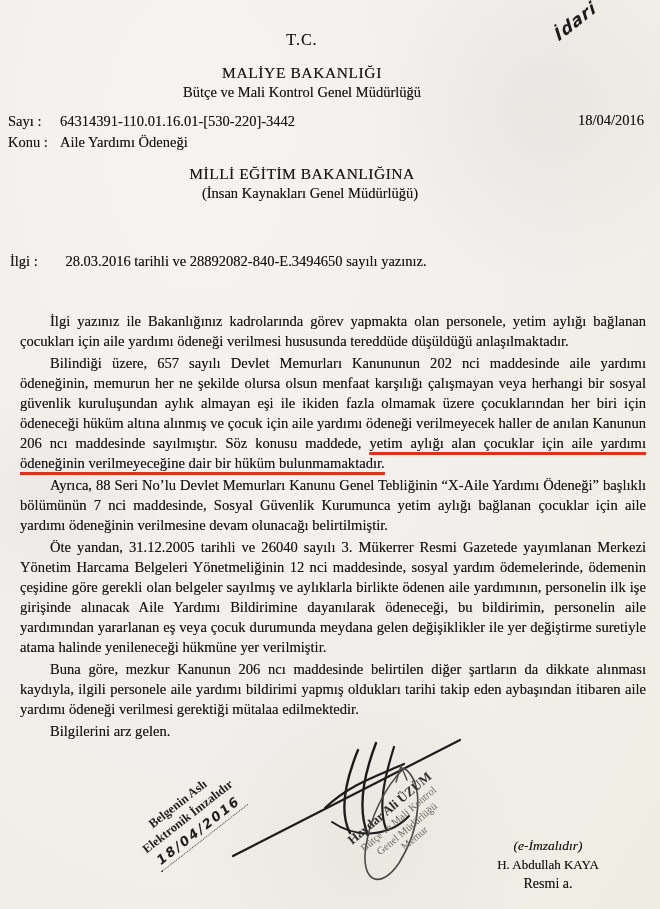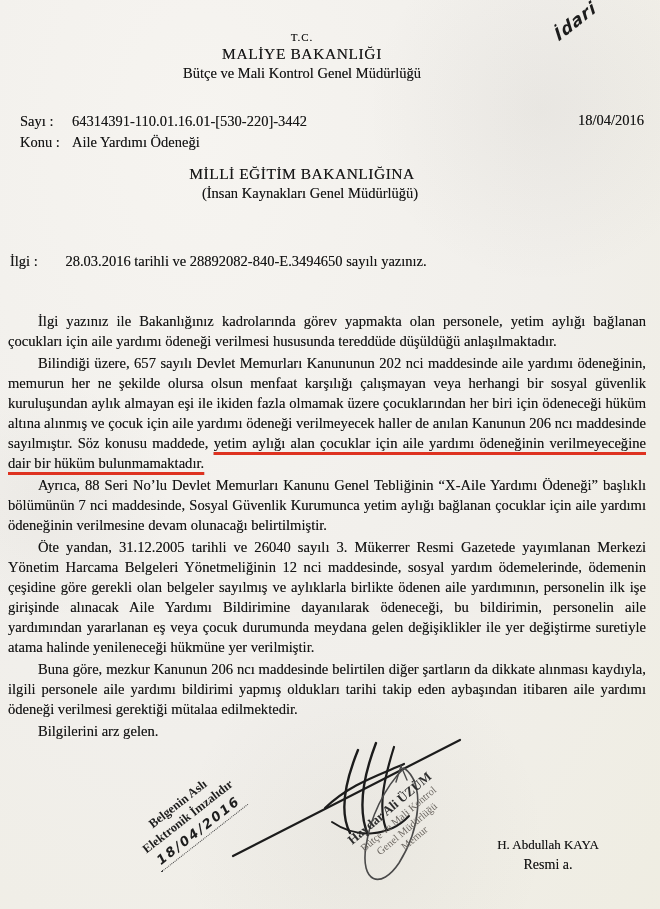--- a/index.html
+++ b/index.html
@@ -23,55 +23,55 @@
     background:
       radial-gradient(circle at 82% 12%, rgba(120,115,105,.07), transparent 18%),
       radial-gradient(circle at 8% 55%, rgba(120,115,105,.06), transparent 15%),
       radial-gradient(circle at 55% 92%, rgba(120,115,105,.06), transparent 20%);
   }
 
   .ink{color:#161616;text-shadow:0 0 .45px rgba(20,20,20,.55);}
 
   
   .letterhead{position:absolute;top:30px;left:0;width:604px;text-align:center;line-height:1.3;}
-  .lh-tc{font-size:11px;letter-spacing:1px;}
-  .lh-ministry{font-size:15.5px;letter-spacing:.6px;}
+  .lh-tc{font-size:16px;letter-spacing:1px;}
+  .lh-ministry{font-size:15.5px;letter-spacing:.6px;margin-top:12px;}
   .lh-directorate{font-size:14.5px;}
 
   
   .hand-note{
     position:absolute;top:26px;left:556px;
     transform:rotate(-38deg) skewX(-10deg);
     transform-origin:left center;
     font-family:"DejaVu Sans",sans-serif;
     font-style:italic;font-weight:bold;font-size:17px;color:#1c1c1c;
     letter-spacing:1px;
   }
 
   
   .meta{position:absolute;top:111px;left:8px;font-size:14.5px;line-height:1.42;}
-  .meta-row{display:flex;margin-left:12px;}
+  .meta-row{display:flex;}
   .doc-label{display:inline-block;min-width:52px;}
   .doc-date{position:absolute;top:112px;right:16px;font-size:14.5px;}
 
   
   .addressee{position:absolute;top:164px;left:0;width:604px;text-align:center;line-height:1.32;}
   .addr-1{font-size:15.5px;letter-spacing:.5px;}
   .addr-2{font-size:14.5px;margin-left:16px;}
 
   
   .reference{position:absolute;top:253px;left:10px;font-size:14.5px;}
   .reference .ref-text{margin-left:24px;}
 
   
   .body-text{
     position:absolute;top:311px;left:8px;right:14px;
     font-size:14.6px;line-height:20px;text-align:justify;
   }
-  .body-text p{margin:0 0 2px 0;text-indent:30px;}
+  .body-text p{margin:0 0 2px 12px;text-indent:30px;}
   .red-underline{
     text-decoration:underline;
     text-decoration-color:#de3220;
     text-decoration-thickness:2.6px;
     text-underline-offset:4px;
     text-decoration-skip-ink:none;
   }
 
   
   .stamp-left{
@@ -165,16 +165,17 @@
   </svg>
 
   <div class="stamp-right">
     <div class="sr-name">Haydar Ali ÜZÜM</div>
     <div class="sr-org">Bütçe ve Mali Kontrol</div>
     <div class="sr-org">Genel Müdürlüğü</div>
     <div class="sr-org">Memur</div>
   </div>
 
   <div class="signer ink">
+    <div class="e-note">(e-İmzalıdır)</div>
     <div class="s-name">H. Abdullah KAYA</div>
     <div class="s-title">Resmi a.</div>
   </div>
 </div>
 
 </body></html>

